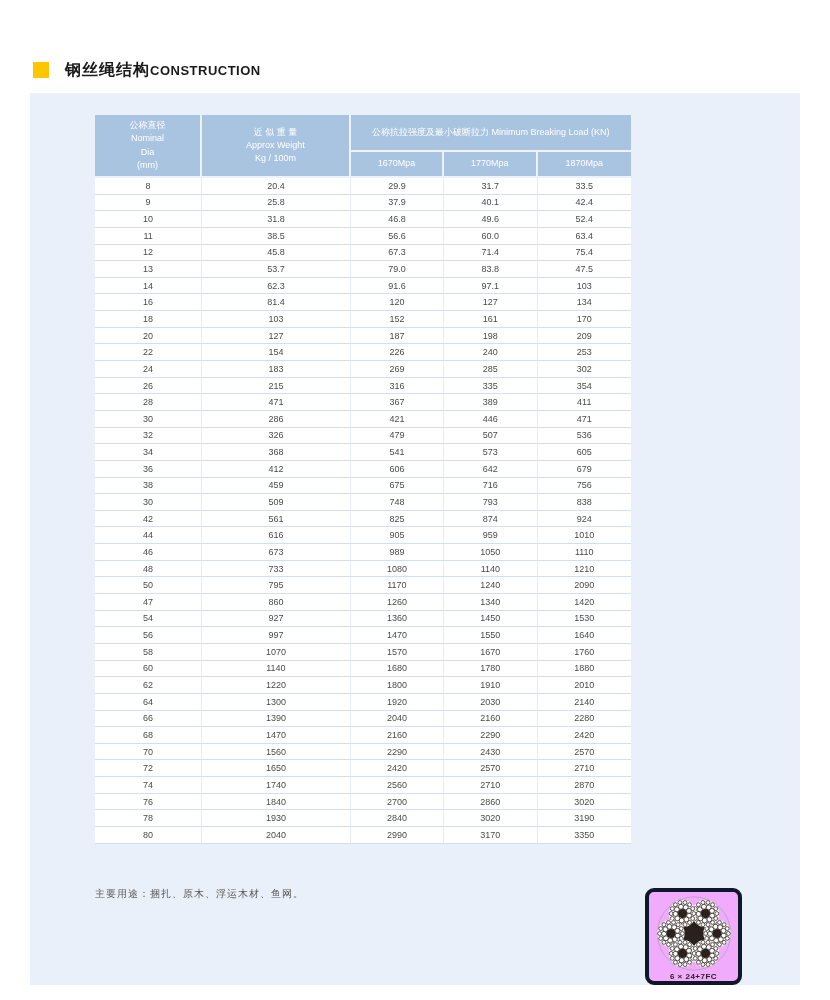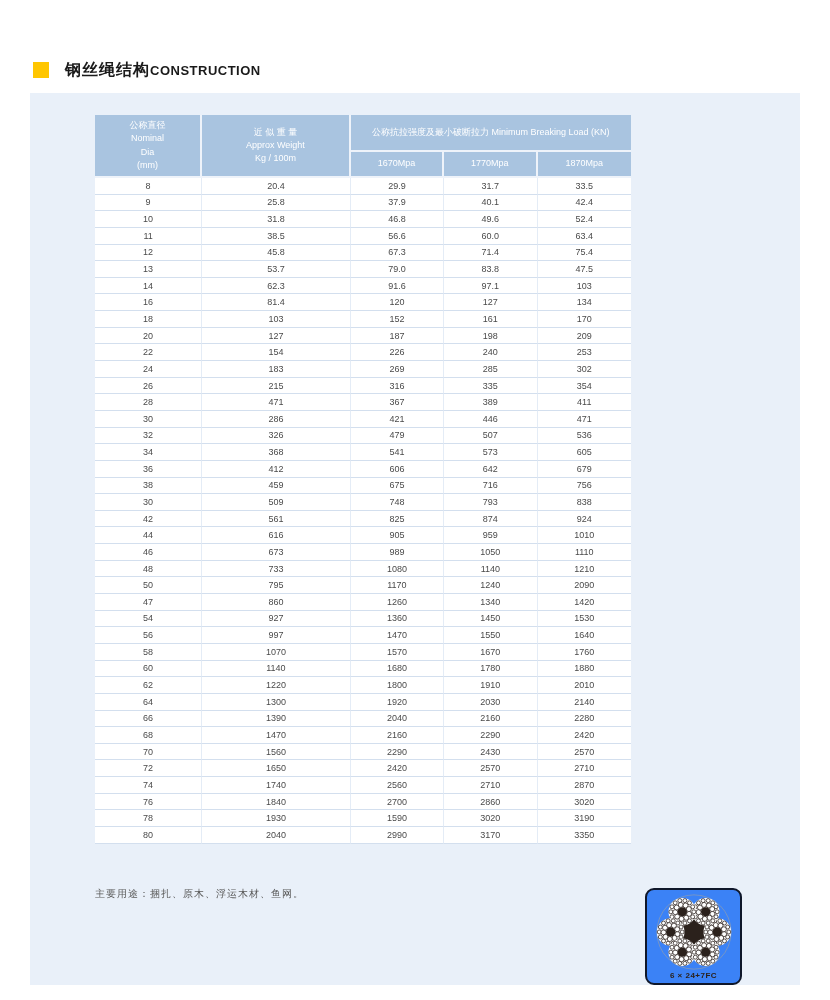--- a/index.html
+++ b/index.html
@@ -125,22 +125,22 @@
     font-size: 10px;
     color: #5a5a5a;
     letter-spacing: 1px;
   }
 
   
   .diagram-box {
     position: absolute;
     left: 615px; top: 795px;
     width: 97px; height: 97px;
-    background: #3b82f6;
-    border: 2px solid #0f172a;
+    background: #f0abfc;
+    border: 4px solid #0f172a;
     border-radius: 9px;
     display: flex;
     flex-direction: column;
     align-items: center;
     justify-content: flex-start;
     padding-top: 4px;
   }
   .diagram-box svg { display: block; }
   .diagram-label {
     font-size: 8px;
@@ -456,21 +456,21 @@
           <tr>
             <td>76</td>
             <td>1840</td>
             <td>2700</td>
             <td>2860</td>
             <td>3020</td>
           </tr>
           <tr>
             <td>78</td>
             <td>1930</td>
-            <td>1590</td>
+            <td>2840</td>
             <td>3020</td>
             <td>3190</td>
           </tr>
           <tr>
             <td>80</td>
             <td>2040</td>
             <td>2990</td>
             <td>3170</td>
             <td>3350</td>
           </tr>

